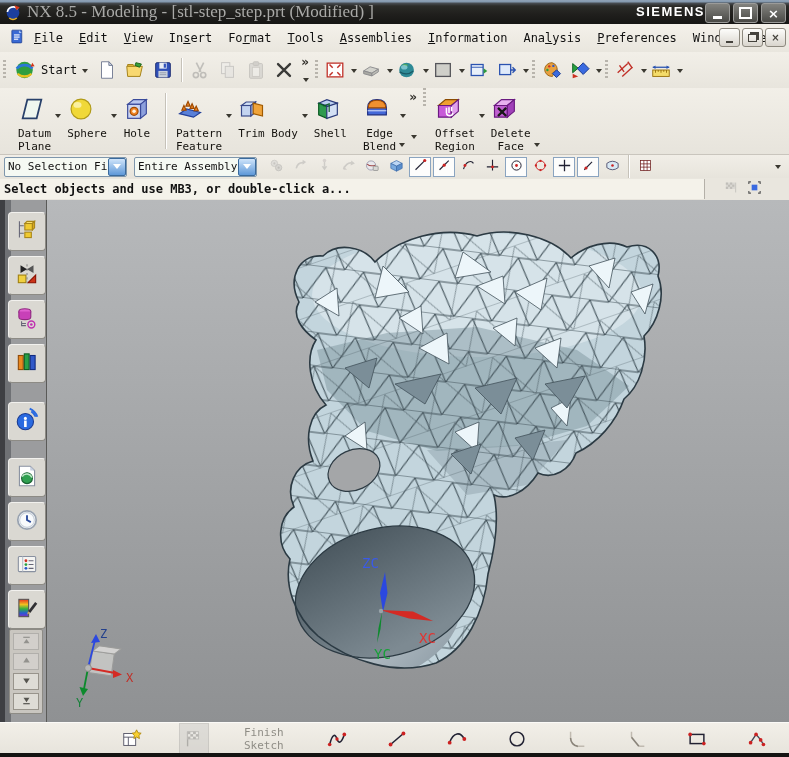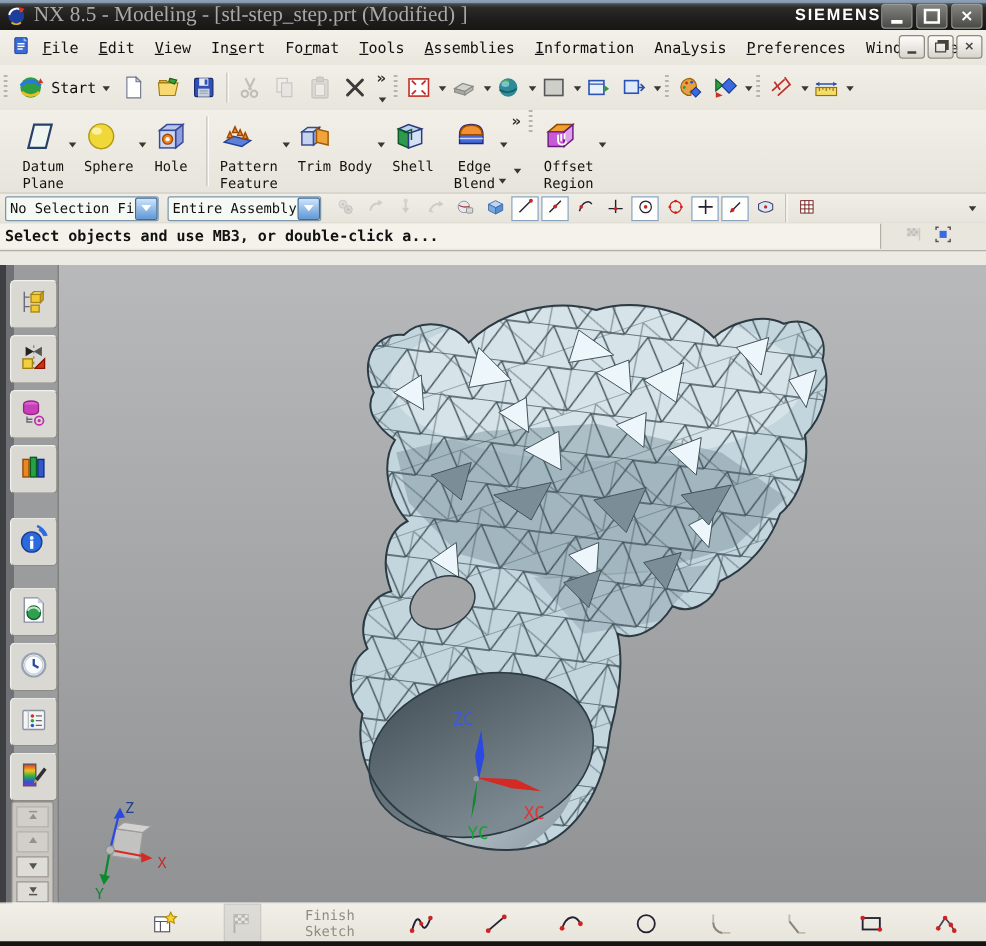--- a/index.html
+++ b/index.html
@@ -50,21 +50,21 @@
   .combo-text{width:97px;padding:0 3px;font-size:11px;overflow:hidden;white-space:nowrap;}
   .combo-btn{width:16px;height:16px;margin:0px;border-radius:2px;background:linear-gradient(#cfe4fa,#5e98d8);border:1px solid #3a6a9c;display:flex;align-items:center;justify-content:center;}
   .combo-arrow{width:0;height:0;border:4px solid transparent;border-top:5px solid #fff;margin-top:4px;}
   .selbtn{position:relative;width:22px;height:20px;display:flex;align-items:center;justify-content:center;margin:0 1px;}
   .selbtn.pressed{background:#fdfdfc;border:1px solid #8aa4c0;width:20px;height:18px;}
   
   .cuebar{top:178px;height:22px;background:#e9e6de;border-bottom:1px solid #b4b0a8;display:flex;align-items:center;}
   .cue-field{flex:0 0 700px;height:20px;background:#f4f2ea;border-right:1px solid #b4b0a8;display:flex;align-items:center;padding-left:4px;font-weight:bold;font-size:12px;}
   .cue-icons{display:flex;gap:6px;margin-left:18px;}
   
-  .main{top:212px;height:522px;display:flex;}
+  .main{top:200px;height:522px;display:flex;}
   .sidebar{position:relative;width:47px;background:linear-gradient(90deg,#3e3f43 0 5px,#6f7175 5px 11px,#9b9c9e 11px);border-right:1px solid #5a5a58;}
   .sb-btn{width:36px;height:37px;margin-left:8px;background:#dad8d2;border:1px solid #8d8b85;border-top-color:#f2f1ee;border-left-color:#f2f1ee;border-radius:4px;display:flex;align-items:center;justify-content:center;}
   .sb-scroll{position:absolute;left:9px;bottom:8px;display:flex;flex-direction:column;gap:3px;background:#c9c6c0;padding:3px;border:1px solid #8d8b85;border-radius:2px;}
   .scr-btn{width:24px;height:15px;background:#dedcd6;border:1px solid #98948c;display:flex;align-items:center;justify-content:center;}
   .viewport{position:relative;width:742px;height:522px;}
   .vp-svg{display:block;}
   
   .sketchbar{top:722px;height:31px;background:linear-gradient(#f2efe8,#e7e4dc);border-top:1px solid #fbfaf7;display:flex;align-items:center;padding-left:112px;}
   .finish-label{color:#8f8d86;font-size:11px;margin:0 6px 0 2px;}
   .flagbox{background:#cac7c0;border:1px solid #a8a49c;padding:1px;display:flex;}
@@ -408,20 +408,33 @@
             <svg viewBox="0 0 24 24" width="28" height="28">
               <path d="M3 9l6-5h11l-6 5z" fill="#f0a030" stroke="#8a4a00"></path>
               <path d="M3 9h11v10H3z" fill="#c85ad8" stroke="#6a1a80"></path>
               <path d="M14 9l6-5v10l-6 5z" fill="#e0a0ec" stroke="#6a1a80"></path>
               <path d="M9.8 11v4.5 M12 10.5v5 M14.2 10v4 M9.8 15.5a2.8 2.8 0 0 0 5.5 0" fill="none" stroke="#fff" stroke-width="1.3"></path>
             </svg>
           </span>
           <span class="fbtn-label">Offset
 Region</span>
           <span class="dda mid"></span>
+        </span>
+        <span class="fbtn">
+          <span class="icn">
+            <svg viewBox="0 0 24 24" width="28" height="28">
+              <path d="M3 9l6-5h11l-6 5z" fill="#e8b0f0" stroke="#6a1a80"></path>
+              <path d="M3 9h11v10H3z" fill="#c060d0" stroke="#6a1a80"></path>
+              <path d="M14 9l6-5v10l-6 5z" fill="#a040b8" stroke="#6a1a80"></path>
+              <path d="M6 11l7 7 M13 11l-7 7" stroke="#181818" stroke-width="2"></path>
+            </svg>
+          </span>
+          <span class="fbtn-label">Delete
+Face</span>
+          <span class="dda corner"></span>
         </span>
       </span>
   </div>
 
   <div class="row selbar">
     <span class="combo">
       <span class="combo-text">No Selection Fi</span>
       <span class="combo-btn">
           <span class="combo-arrow"></span>
         </span>

